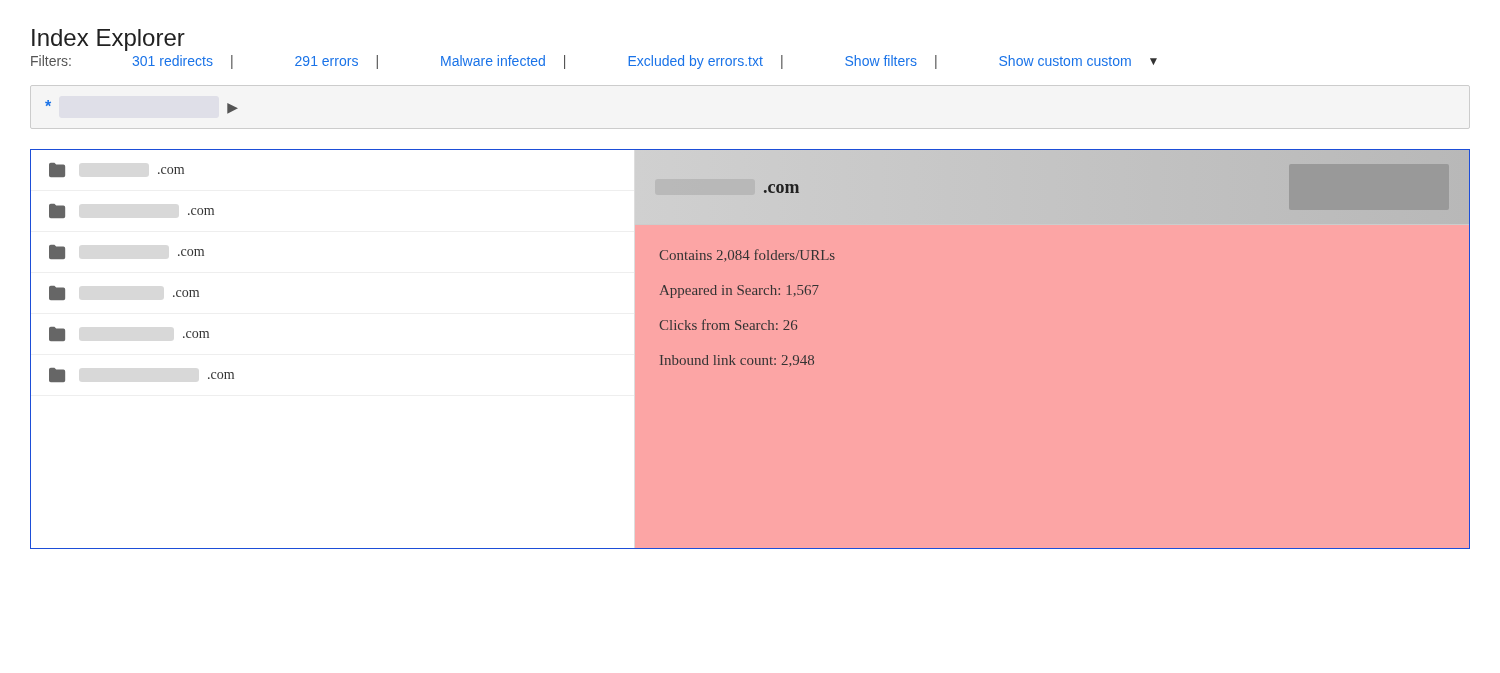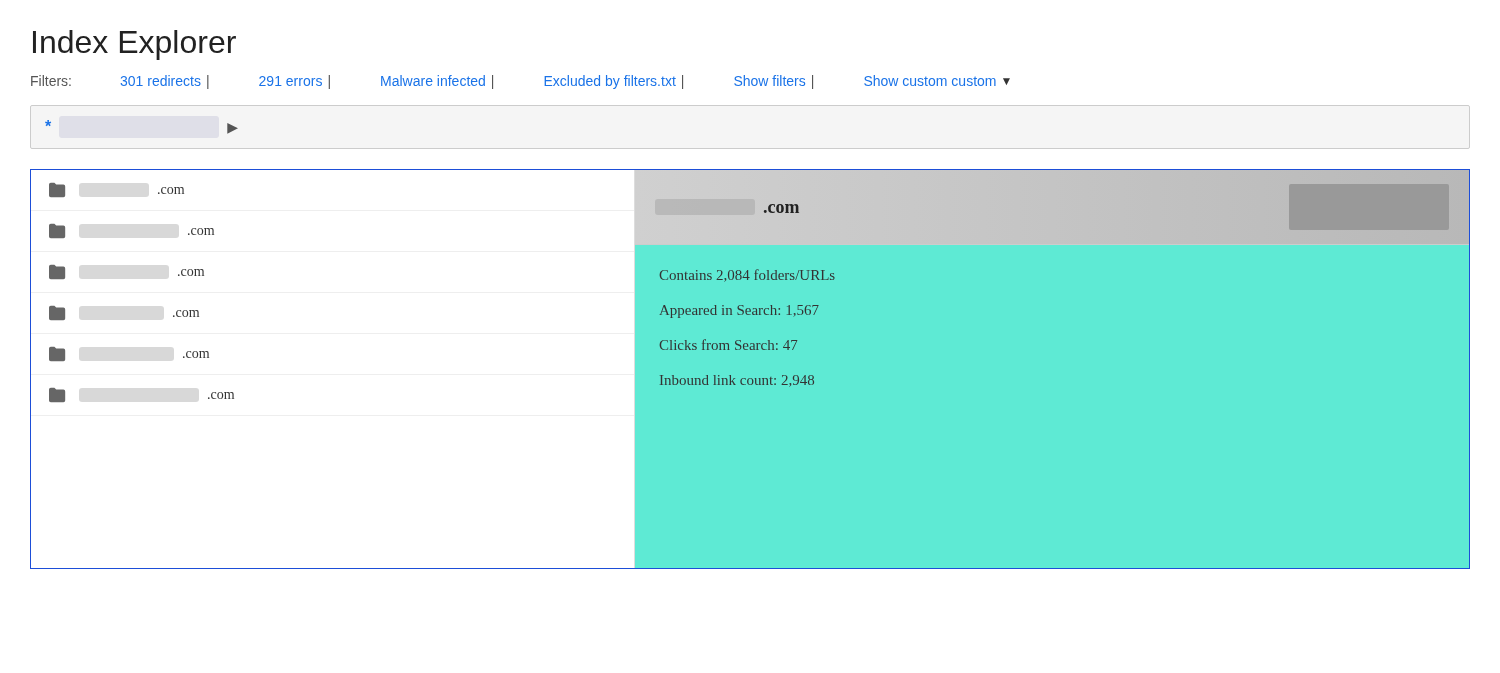--- a/index.html
+++ b/index.html
@@ -6,34 +6,34 @@
     body {
       font-family: Arial, sans-serif;
       background: #fff;
       color: #333;
       padding: 24px 30px;
       width: 1500px;
       min-height: 673px;
     }
 
     .page-title {
-      font-size: 32px;
+      font-size: 24px;
       font-weight: 400;
       color: #222;
-      margin-bottom: 12px;
+      margin-bottom: 1px;
     }
 
     .filters-bar {
       font-size: 14px;
       color: #555;
       margin-bottom: 16px;
       display: flex;
       align-items: center;
       flex-wrap: wrap;
-      gap: 0;
+      gap: 12px;
     }
 
     .filters-label {
       color: #555;
       margin-right: 4px;
     }
 
     .filter-link {
       color: #1a73e8;
       text-decoration: none;
@@ -156,21 +156,21 @@
 
     .detail-action-box {
       background: #999;
       width: 160px;
       height: 46px;
       border-radius: 2px;
     }
 
     .detail-body {
       padding: 20px 24px;
-      background: #5eead4;
+      background: #fca5a5;
       flex: 1;
     }
 
     .detail-stat {
       font-size: 15px;
       color: #333;
       margin-bottom: 14px;
       line-height: 1.4;
     }
 
@@ -186,21 +186,21 @@
 <h1 class="page-title">Index Explorer</h1>
 
 <div class="filters-bar">
   <span class="filters-label">Filters:</span>
   <a class="filter-link" href="#">301 redirects</a>
   <span class="filter-separator">|</span>
   <a class="filter-link" href="#">291 errors</a>
   <span class="filter-separator">|</span>
   <a class="filter-link" href="#">Malware infected</a>
   <span class="filter-separator">|</span>
-  <a class="filter-link" href="#">Excluded by filters.txt</a>
+  <a class="filter-link" href="#">Excluded by errors.txt</a>
   <span class="filter-separator">|</span>
   <a class="filter-link" href="#">Show filters</a>
   <span class="filter-separator">|</span>
   <a class="filter-link" href="#">Show custom custom</a>
   <span class="filter-dropdown-icon">▼</span>
 </div>
 
 <div class="search-bar-container">
   <span class="search-asterisk">*</span>
   <div class="search-input-mock"></div>
@@ -277,17 +277,17 @@
     <div class="detail-header">
       <div style="display:flex; align-items:center; gap:8px;">
         <span class="detail-header-name-blur"></span>
         <span class="detail-header-title">.com</span>
       </div>
       <div class="detail-action-box"></div>
     </div>
     <div class="detail-body">
       <p class="detail-stat">Contains 2,084 folders/URLs</p>
       <p class="detail-stat">Appeared in Search: 1,567</p>
-      <p class="detail-stat">Clicks from Search: 47</p>
+      <p class="detail-stat">Clicks from Search: 26</p>
       <p class="detail-stat">Inbound link count: 2,948</p>
     </div>
   </div>
 </div>
 
 </body></html>

